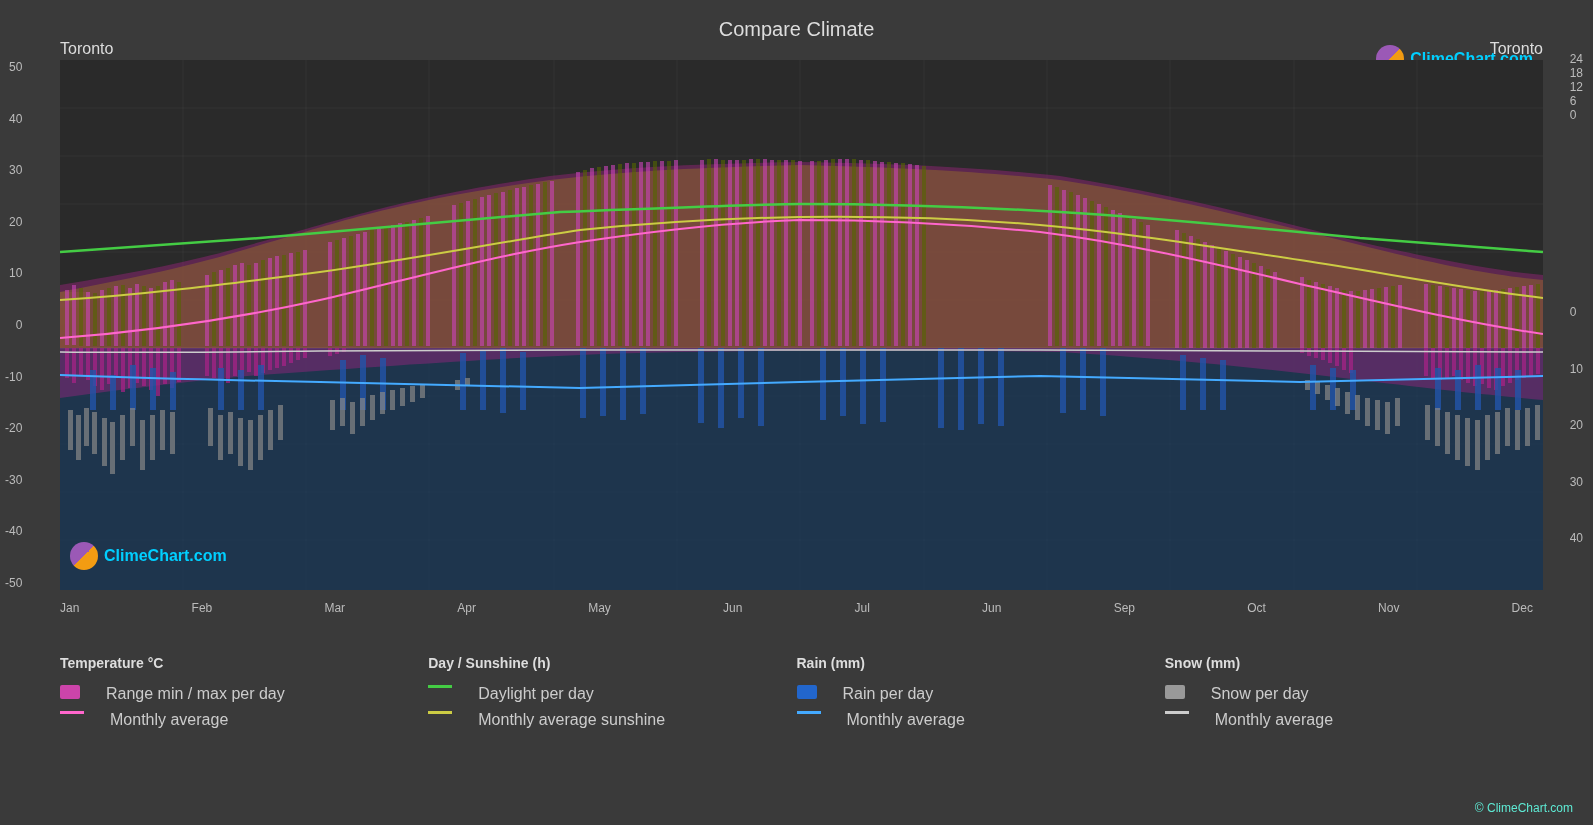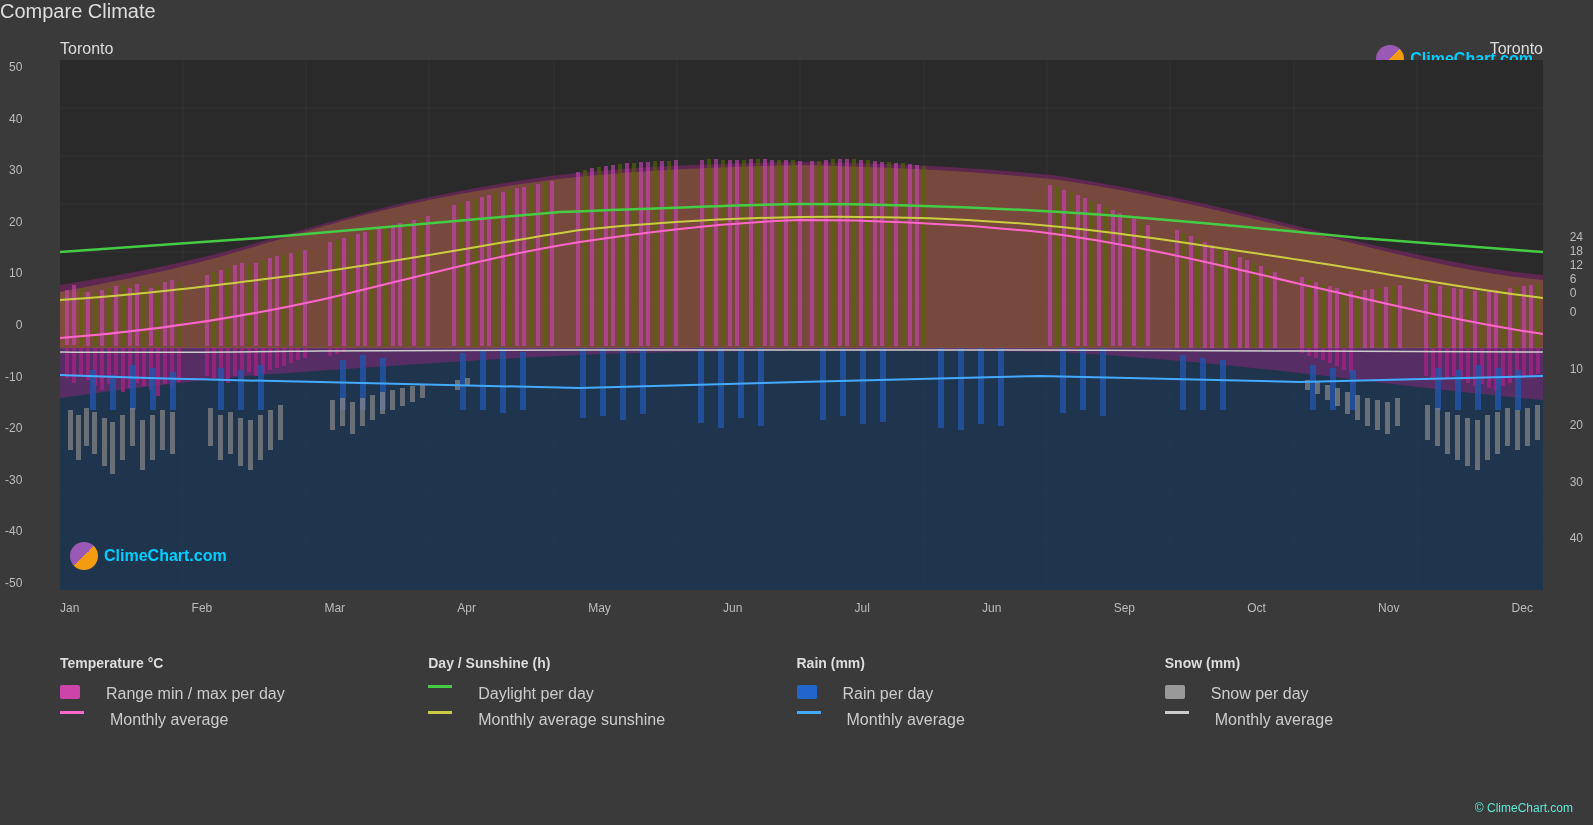--- a/index.html
+++ b/index.html
@@ -11,23 +11,24 @@
       color: #ccc;
       overflow: hidden;
     }
     .page-container {
       width: 1593px;
       height: 825px;
       background: #3a3a3a;
       position: relative;
     }
     .title {
+      text-align: center;
       color: #ddd;
       font-size: 20px;
-      padding-top: 0;
+      padding-top: 18px;
       font-weight: normal;
     }
     .chart-area {
       position: absolute;
       top: 40px;
       left: 60px;
       right: 50px;
       height: 580px;
     }
     .city-label-left {
@@ -171,21 +172,21 @@
       <span class="axis-tick">-20</span>
       <span class="axis-tick">-30</span>
       <span class="axis-tick">-40</span>
       <span class="axis-tick">-50</span>
     </div>
 
     <div style="position:absolute;top:20px;left:-130px;bottom:30px;">
       
     </div>
 
-    <div style="position:absolute;top:20px;right:-40px;height:240px;display:flex;flex-direction:column;justify-content:flex-end;align-items:flex-start;margin-left:20px;">
+    <div style="position:absolute;top:12px;right:-40px;height:240px;display:flex;flex-direction:column;justify-content:flex-start;align-items:flex-start;margin-left:20px;">
       <span class="axis-tick">24</span>
       <span class="axis-tick">18</span>
       <span class="axis-tick">12</span>
       <span class="axis-tick">6</span>
       <span class="axis-tick">0</span>
     </div>
 
     <div style="position:absolute;top:20px;right:-120px;height:240px;">
       
     </div>

